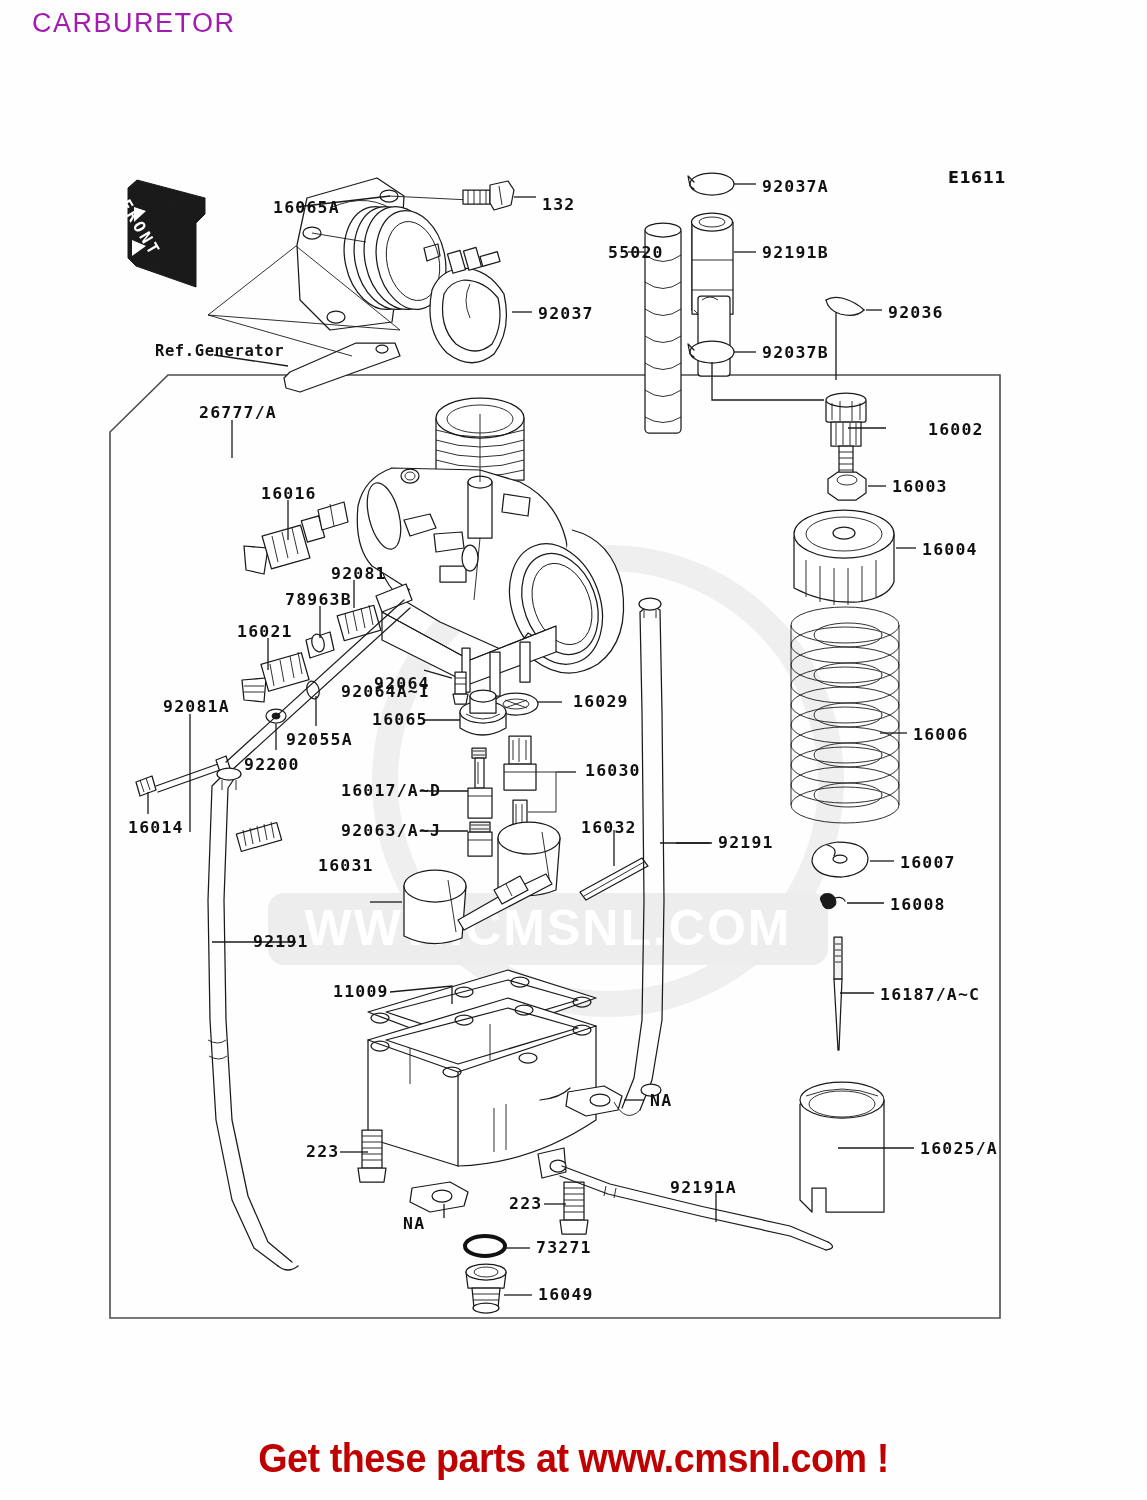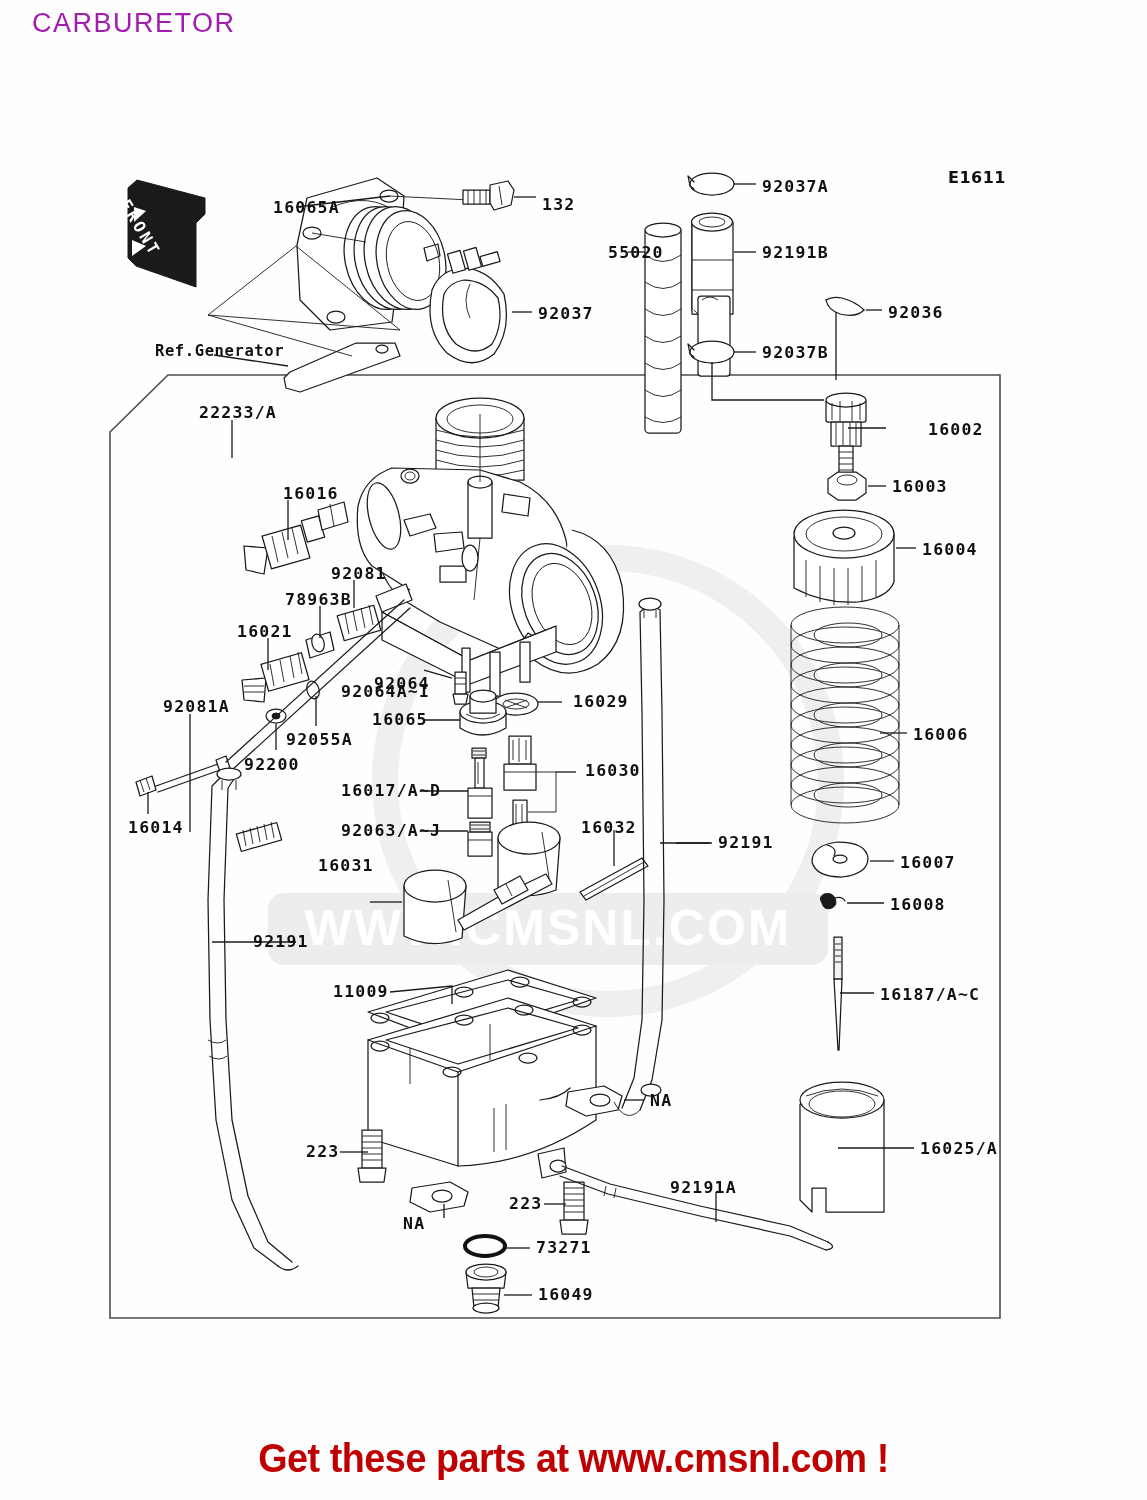--- a/index.html
+++ b/index.html
@@ -539,22 +539,22 @@
   <div class="lbl" id="lbl-c92036" style="left:888px;top:305px;">92036</div>
   <div class="lbl" id="lbl-c92037B" style="left:762px;top:345px;">92037B</div>
   <div class="lbl" id="lbl-c16002" style="left:928px;top:422px;">16002</div>
   <div class="lbl" id="lbl-c16003" style="left:892px;top:479px;">16003</div>
   <div class="lbl" id="lbl-c16004" style="left:922px;top:542px;">16004</div>
   <div class="lbl" id="lbl-c16006" style="left:913px;top:727px;">16006</div>
   <div class="lbl" id="lbl-c16007" style="left:900px;top:855px;">16007</div>
   <div class="lbl" id="lbl-c16008" style="left:890px;top:897px;">16008</div>
   <div class="lbl" id="lbl-c16187" style="left:880px;top:987px;">16187/A~C</div>
   <div class="lbl" id="lbl-c16025" style="left:920px;top:1141px;">16025/A</div>
-  <div class="lbl" id="lbl-c15003A" style="left:199px;top:405px;">22233/A</div>
-  <div class="lbl" id="lbl-c16016" style="left:261px;top:486px;margin-left:22px;">16016</div>
+  <div class="lbl" id="lbl-c15003A" style="left:199px;top:405px;">26777/A</div>
+  <div class="lbl" id="lbl-c16016" style="left:261px;top:486px;">16016</div>
   <div class="lbl" id="lbl-c92081" style="left:331px;top:566px;">92081</div>
   <div class="lbl" id="lbl-c92055B" style="left:285px;top:592px;">78963B</div>
   <div class="lbl" id="lbl-c16021" style="left:237px;top:624px;">16021</div>
   <div class="lbl" id="lbl-c92064" style="left:374px;top:676px;">92064</div>
   <div class="lbl" id="lbl-c92064AI" style="left:341px;top:684px;">92064A~I</div>
   <div class="lbl" id="lbl-c16029" style="left:573px;top:694px;">16029</div>
   <div class="lbl" id="lbl-c16065" style="left:372px;top:712px;">16065</div>
   <div class="lbl" id="lbl-c92081A" style="left:163px;top:699px;">92081A</div>
   <div class="lbl" id="lbl-c92055A" style="left:286px;top:732px;">92055A</div>
   <div class="lbl" id="lbl-c92200" style="left:244px;top:757px;">92200</div>

